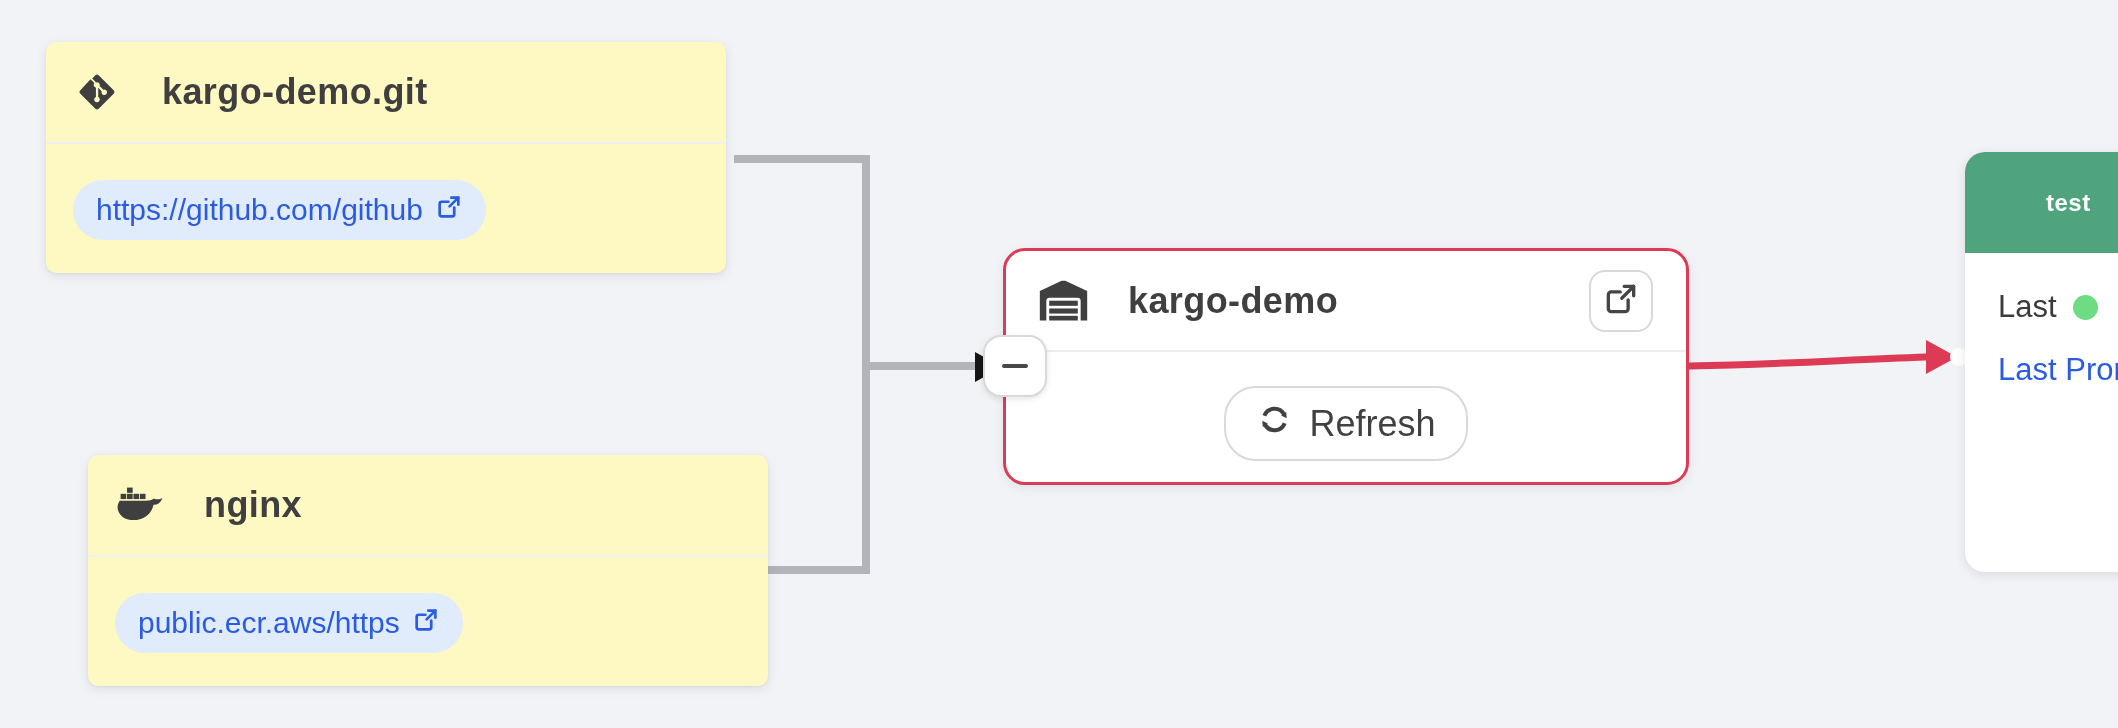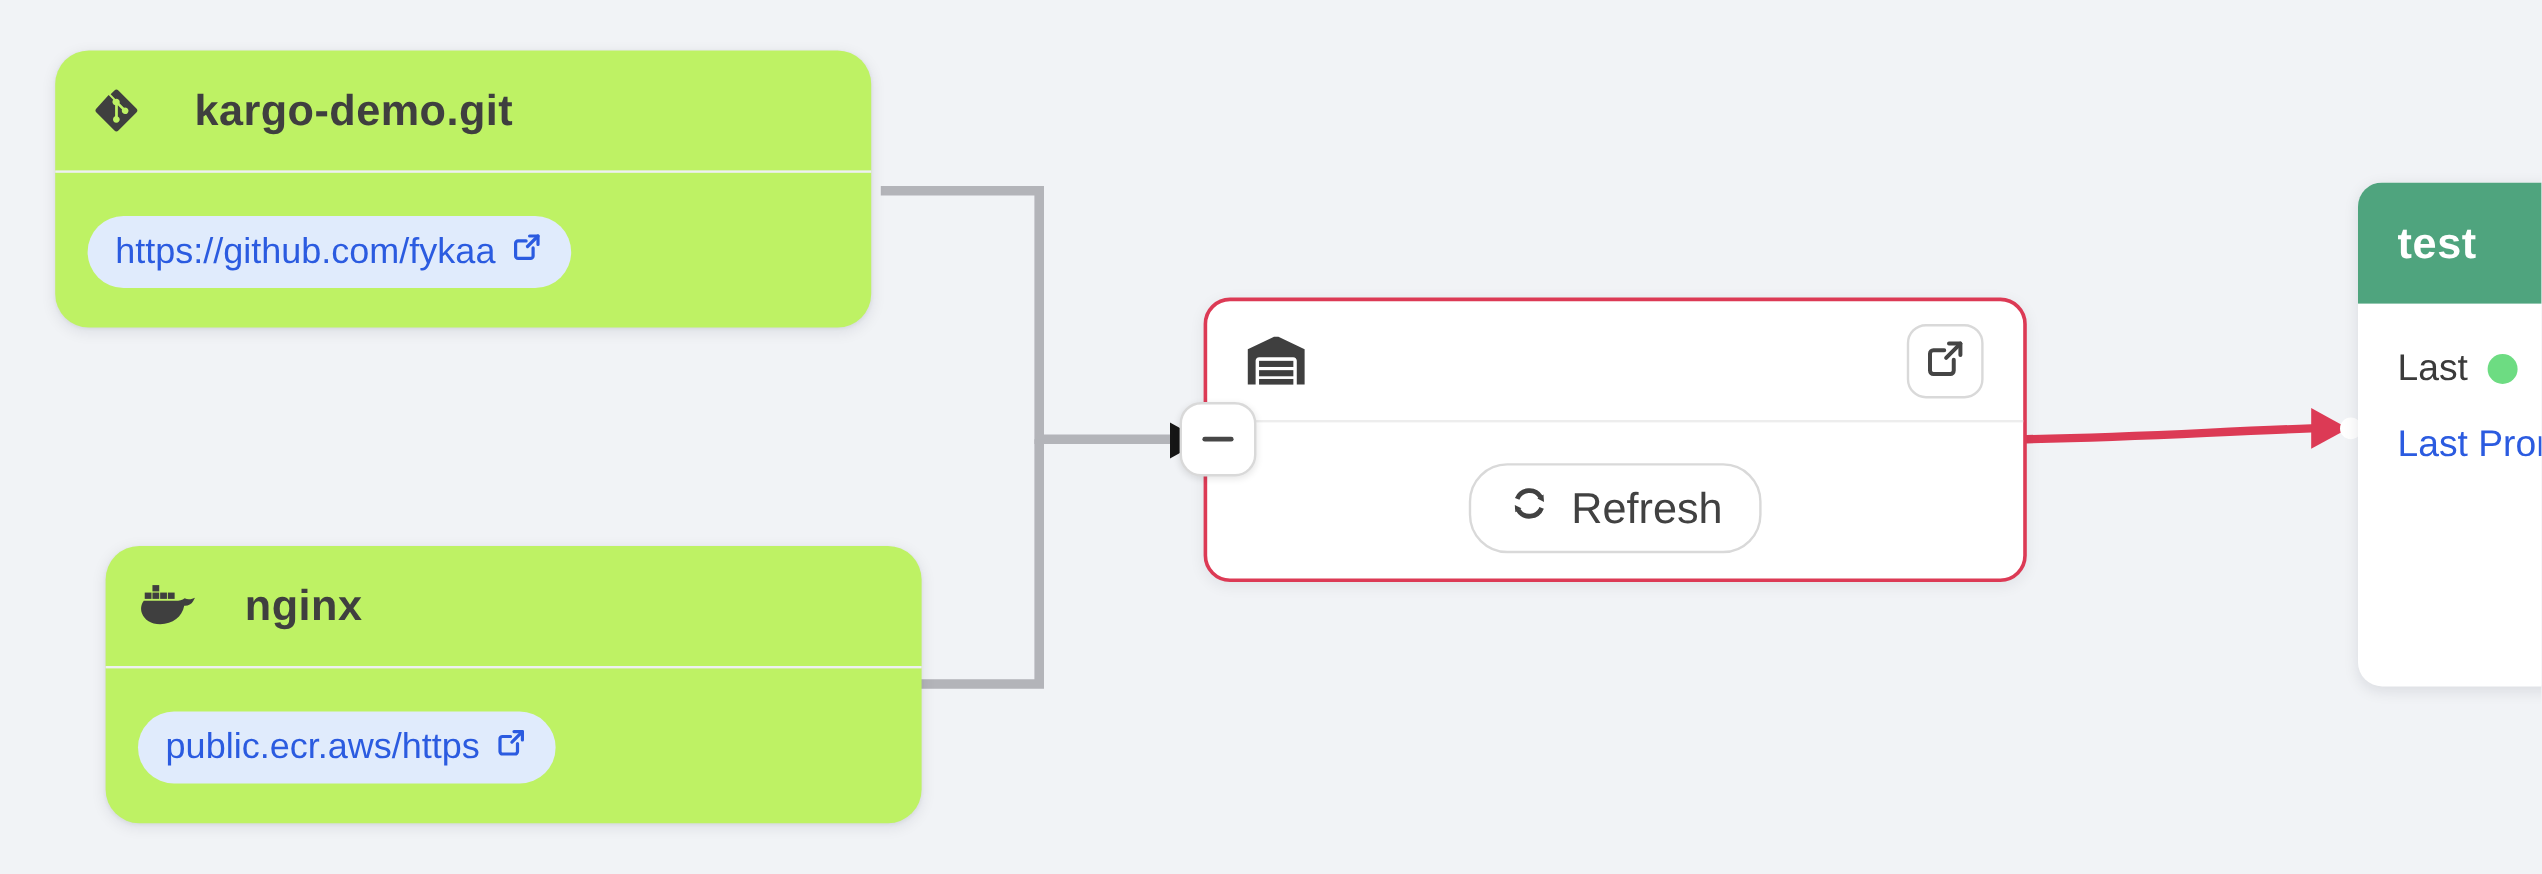--- a/index.html
+++ b/index.html
@@ -7,21 +7,21 @@
 
   
   .edges{position:absolute;left:0;top:0;z-index:0;}
   .e-gray{fill:none;stroke:var(--c-edge_gray,#b3b4b9);stroke-width:8;}
   .e-red{fill:none;stroke:var(--c-edge_red,#dc3a55);stroke-width:7;stroke-linecap:round;}
   .arrow-black{fill:#161616;}
   .arrow-red{fill:var(--c-edge_red,#dc3a55);}
   .tip-dot{fill:#ffffff;}
 
   
-  .repo-card{position:absolute;width:680px;height:231px;background:#bef264;border-radius:28px;
+  .repo-card{position:absolute;width:680px;height:231px;background:#fef9c3;border-radius:10px;
     box-shadow:0 3px 12px rgba(15,23,42,.09),0 1px 3px rgba(15,23,42,.05);z-index:1;}
   #repo-git{left:46px;top:42px;}
   #repo-image{left:46px;top:455px;margin-left:42px;}
   .repo-header{height:100px;display:flex;align-items:center;padding:0 26px;gap:40px;
     border-bottom:2px solid #eef0f3;}
   .repo-icon{width:50px;display:flex;justify-content:center;align-items:center;color:var(--c-text_dark,#3f3f3f);}
   .repo-title{font-size:36px;font-weight:700;color:var(--c-text_dark,#3f3f3f);letter-spacing:.4px;}
   .repo-body{padding:36px 0 0 27px;}
   .link-pill{display:inline-flex;align-items:center;gap:12px;height:60px;padding:0 23px;
     border-radius:30px;background:var(--c-pill_blue_bg,#e0ebfc);color:var(--c-link_blue,#2b5be0);
@@ -50,21 +50,21 @@
   .minus-btn{position:absolute;left:983px;top:335px;width:64px;height:62px;box-sizing:border-box;
     background:#fff;border:2px solid var(--c-button_border,#d9d9d9);border-radius:18px;
     box-shadow:0 2px 6px rgba(0,0,0,.10);z-index:2;display:flex;align-items:center;justify-content:center;cursor:pointer;}
   .minus-bar{width:26px;height:4px;background:#474747;border-radius:2px;}
 
   
   .stage-card{position:absolute;left:1965px;top:152px;width:345px;height:420px;background:#fff;
     border-radius:20px;box-shadow:0 3px 12px rgba(15,23,42,.10);z-index:1;overflow:hidden;}
   .stage-header{height:101px;background:var(--c-stage_header_green,#4fa47e);display:flex;
     align-items:center;padding:0 33px;}
-  .stage-title{color:#fff;font-size:36px;font-weight:700;letter-spacing:.5px;}
+  .stage-title{color:#fff;font-size:24px;font-weight:700;letter-spacing:.5px;margin-left:48px;}
   .stage-body{padding:36px 0 0 33px;}
   .stage-status{display:flex;align-items:center;gap:16px;font-size:31px;color:#3b3b3b;}
   .status-dot{width:25px;height:25px;border-radius:50%;background:var(--c-status_dot_green,#6ddc82);flex:0 0 auto;}
   .stage-link{margin-top:27px;font-size:31px;font-weight:500;color:var(--c-link_blue,#2563eb);
     white-space:nowrap;cursor:pointer;}
 </style>
 </head>
 <body>
 
 <div id="canvas">
@@ -82,21 +82,21 @@
     <div class="repo-header">
       <span class="repo-icon">
         <svg width="36" height="36" viewBox="0 0 24 24" fill="currentColor">
           <path d="M23.1 10.9 13.1 0.9 a1.55 1.55 0 0 0 -2.2 0 L8.8 3 l2.6 2.6 a1.85 1.85 0 0 1 2.34 2.36 l2.5 2.5 a1.85 1.85 0 1 1 -1.1 1.08 L12.8 9.2 v6.16 a1.85 1.85 0 1 1 -1.52 -0.05 V9.08 a1.85 1.85 0 0 1 -1.02 -3.02 L7.7 3.5 0.9 10.9 a1.55 1.55 0 0 0 0 2.2 l10 10 a1.55 1.55 0 0 0 2.2 0 l10 -10 a1.55 1.55 0 0 0 0 -2.2 Z"></path>
         </svg>
       </span>
       <span class="repo-title">kargo-demo.git</span>
     </div>
     <div class="repo-body">
       <span class="link-pill">
-        <span>https://github.com/fykaa</span>
+        <span>https://github.com/github</span>
         <span>
           <svg viewBox="0 0 24 24" fill="none" stroke="currentColor" stroke-width="2.3" stroke-linecap="round" stroke-linejoin="round">
             <path d="M16.5 12.5 V18.2 A1.8 1.8 0 0 1 14.7 20 H5.8 A1.8 1.8 0 0 1 4 18.2 V9.3 A1.8 1.8 0 0 1 5.8 7.5 H11.5"></path>
             <path d="M14 4 H20 V10"></path>
             <path d="M20 4 L12.5 11.5"></path>
           </svg>
         </span>
       </span>
     </div>
   </div>
@@ -132,20 +132,21 @@
   <div class="warehouse-card">
     <div class="wh-header">
       <span class="wh-icon">
         <svg width="49" height="41" viewBox="0 0 24 20" fill="currentColor">
           <path d="M11.1 0.3 h1.8 L23.6 5.4 V19.8 H20.4 V10.1 C20.4 9.2 19.8 8.6 18.9 8.6 H5.1 C4.2 8.6 3.6 9.2 3.6 10.1 V19.8 H0.4 V5.4 Z"></path>
           <rect x="5" y="10.1" width="14" height="2.5"></rect>
           <rect x="5" y="13.9" width="14" height="2.5"></rect>
           <rect x="5" y="17.5" width="14" height="2.3"></rect>
         </svg>
       </span>
+      <span class="wh-title">kargo-demo</span>
       <span class="wh-ext-btn">
         <span>
           <svg viewBox="0 0 24 24" fill="none" stroke="currentColor" stroke-width="2.1" stroke-linecap="round" stroke-linejoin="round">
             <path d="M16.5 12.5 V18.2 A1.8 1.8 0 0 1 14.7 20 H5.8 A1.8 1.8 0 0 1 4 18.2 V9.3 A1.8 1.8 0 0 1 5.8 7.5 H11.5"></path>
             <path d="M14 4 H20 V10"></path>
             <path d="M20 4 L12.5 11.5"></path>
           </svg>
         </span>
       </span>
     </div>

